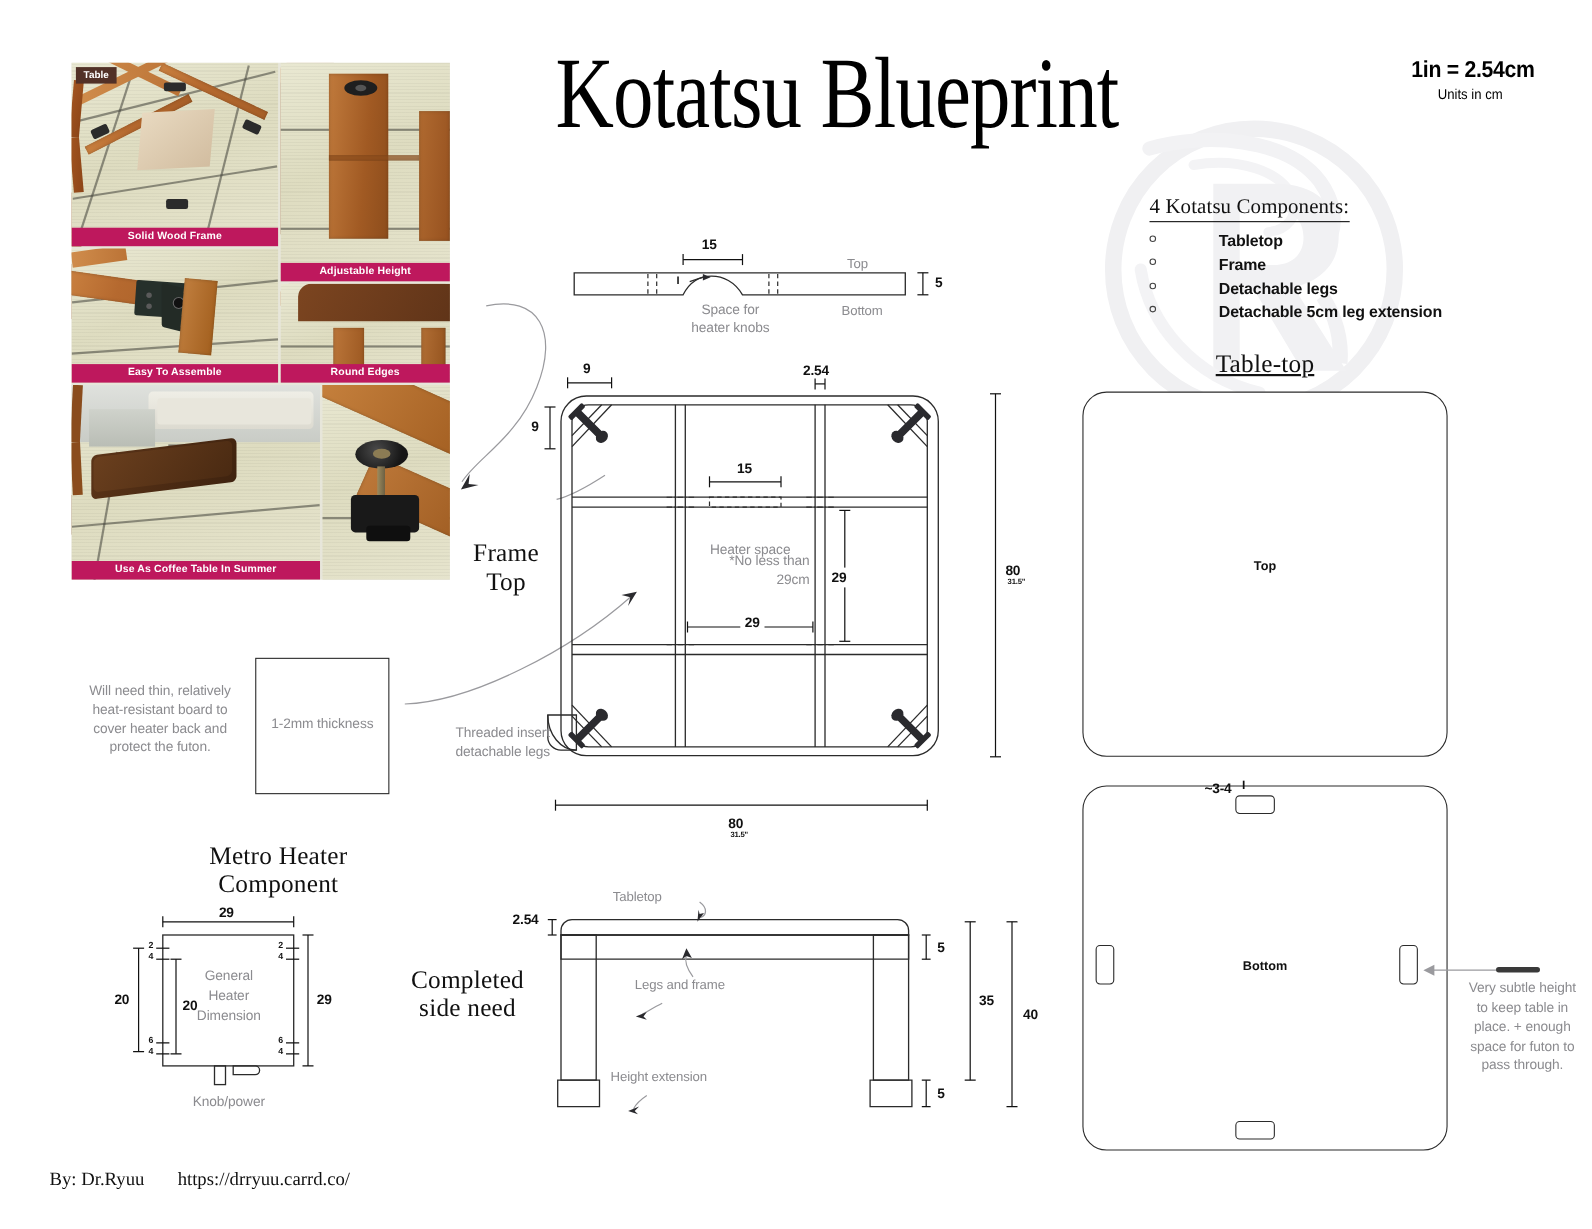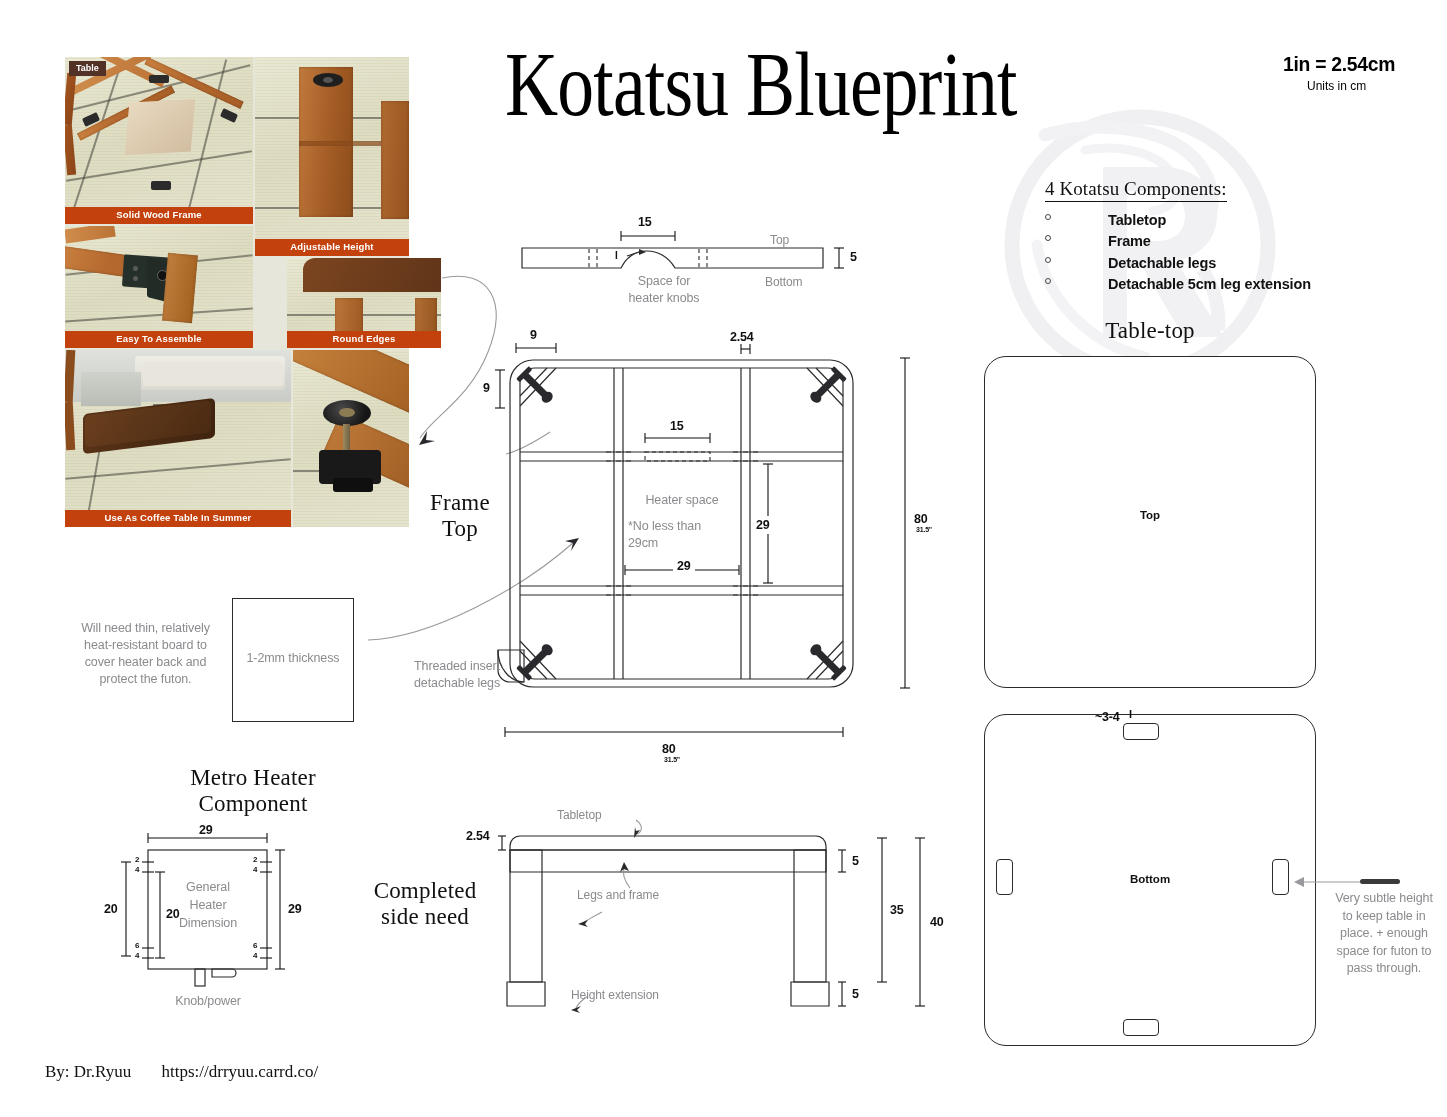--- a/index.html
+++ b/index.html
@@ -60,21 +60,21 @@
 
   
   #collage{
     left:65px; top:57px; width:344px; height:470px;
     z-index:2;
     background:#e7e6da;
   }
   .photo{position:absolute;overflow:hidden;}
   .cap{
     position:absolute;left:0;right:0;bottom:0;
-    background:#c2410c;
+    background:#be185d;
     color:#fff;
     font-size:9.5px;
     font-weight:700;
     text-align:center;
     padding:3px 0 3.5px 0;
     letter-spacing:.15px;
     line-height:1.1;
   }
   .tag{
     position:absolute;left:4px;top:4px;
@@ -250,21 +250,21 @@
       <div class="metal" style="left:58px;top:30px;width:46px;height:32px;background:#26302b;border-radius:2px;transform:rotate(4deg);"></div>
       <div class="metal" style="left:82px;top:34px;width:24px;height:40px;background:#232b26;transform:skewY(14deg);"></div>
       <div style="position:absolute;left:68px;top:40px;width:5px;height:5px;border-radius:50%;background:#5a5a5a;"></div>
       <div style="position:absolute;left:68px;top:50px;width:5px;height:5px;border-radius:50%;background:#5a5a5a;"></div>
       <div style="position:absolute;left:92px;top:44px;width:9px;height:9px;border-radius:50%;background:#111;border:1px solid #666;"></div>
       <div class="wood" style="left:100px;top:28px;width:30px;height:68px;background:linear-gradient(95deg,#c07e3e,#a3601f);transform:rotate(5deg);"></div>
       <div class="wood-dk" style="left:60px;top:60px;width:30px;height:50px;background:linear-gradient(95deg,#9a5722,#7e4318);"></div>
       <div class="cap">Easy To Assemble</div>
     </div>
 
-    <div class="photo" style="left:190px;top:201px;width:154px;height:90px;margin-left:32px;">
+    <div class="photo" style="left:190px;top:201px;width:154px;height:90px;">
       <div class="tatami"></div>
       <div class="tatami-seam" style="left:0;top:56px;width:154px;height:2px;"></div>
       <div style="position:absolute;left:16px;top:0;width:150px;height:34px;background:linear-gradient(120deg,#7c4520,#5e3318);border-radius:12px 0 0 0;"></div>
       <div class="wood-lt" style="left:8px;top:24px;width:150px;height:20px;background:linear-gradient(100deg,#c98242,#a96526);border-radius:8px 0 0 0;"></div>
       <div class="wood" style="left:48px;top:40px;width:28px;height:48px;background:linear-gradient(95deg,#bb763a,#9c5821);"></div>
       <div class="wood" style="left:128px;top:40px;width:22px;height:40px;background:linear-gradient(95deg,#b26f35,#95541f);"></div>
       <div class="cap">Round Edges</div>
     </div>
 
     <div class="photo" style="left:0;top:293px;width:226px;height:177px;">
@@ -447,21 +447,21 @@
     <div class="abs dim-num" style="left:3px;top:51px;">9</div>
     <div class="abs dim-num" style="left:250px;top:0px;">2.54</div>
     <div class="abs dim-num" style="left:190px;top:89px;">15</div>
     <div class="abs dim-num" style="left:193px;top:229px;background:#fff;padding:0 4px;">29</div>
     <div class="abs dim-num" style="left:276px;top:186px;background:#fff;padding:2px 0;">29</div>
     <div class="abs dim-num" style="left:434px;top:182px;">80</div>
     <div class="abs dim-sub" style="left:431px;top:196px;width:26px;">31.5"</div>
 
     
     <div class="abs note" style="left:152px;top:162px;width:100px;text-align:center;">Heater space</div>
-    <div class="abs note" style="left:148px;top:188px;width:108px;text-align:left;">
+    <div class="abs note" style="left:148px;top:172px;width:108px;text-align:right;">
       <div>*No less than</div>
       <div>29cm</div>
     </div>
 
     
     <div class="abs note" style="left:-66px;top:328px;width:110px;">
       <div>Threaded insert</div>
       <div>detachable legs</div>
     </div>
   </div>
@@ -589,24 +589,24 @@
       <path class="ln-gray" d="M98 196 C92 200 88 204 86 208"></path>
       <path class="bolt" d="M81 210 l10 -4 l-4 4 l3 3 z" fill="#9a9a9e"></path>
     </svg>
     <div class="abs dim-num" style="left:-24px;top:29px;">2.54</div>
     <div class="abs dim-num" style="left:362px;top:54px;">5</div>
     <div class="abs dim-num" style="left:362px;top:187px;">5</div>
     <div class="abs dim-num" style="left:400px;top:103px;">35</div>
     <div class="abs dim-num" style="left:440px;top:115px;">40</div>
     <div class="abs gray-lbl" style="left:67px;top:8px;">Tabletop</div>
     <div class="abs gray-lbl" style="left:60px;top:88px;margin-left:27px;">Legs and frame</div>
-    <div class="abs gray-lbl" style="left:65px;top:188px;margin-left:16px;">Height extension</div>
-  </div>
-
-  <div class="abs serif-head" style="left:1050px;top:318px;width:200px;z-index:4;">Table-top</div>
+    <div class="abs gray-lbl" style="left:65px;top:172px;">Height extension</div>
+  </div>
+
+  <div class="abs serif-head" style="left:1050px;top:318px;width:200px;z-index:4;text-decoration:underline;">Table-top</div>
 
   <div class="abs" style="left:984px;top:356px;width:330px;height:330px;border:1.6px solid #2b2b2b;border-radius:22px;background:#fff;z-index:3;">
     <div class="abs note-dk" style="left:0;top:152px;width:330px;text-align:center;font-size:11.5px;">Top</div>
   </div>
 
   <div class="abs" style="left:984px;top:714px;width:330px;height:330px;border:1.6px solid #2b2b2b;border-radius:22px;background:#fff;z-index:3;">
     <div class="abs note-dk" style="left:0;top:158px;width:330px;text-align:center;font-size:11.5px;">Bottom</div>
 
     <div class="abs" style="left:138px;top:8px;width:34px;height:15px;border:1.4px solid #2b2b2b;border-radius:4px;"></div>
     <div class="abs" style="left:138px;top:304px;width:34px;height:15px;border:1.4px solid #2b2b2b;border-radius:4px;"></div>

